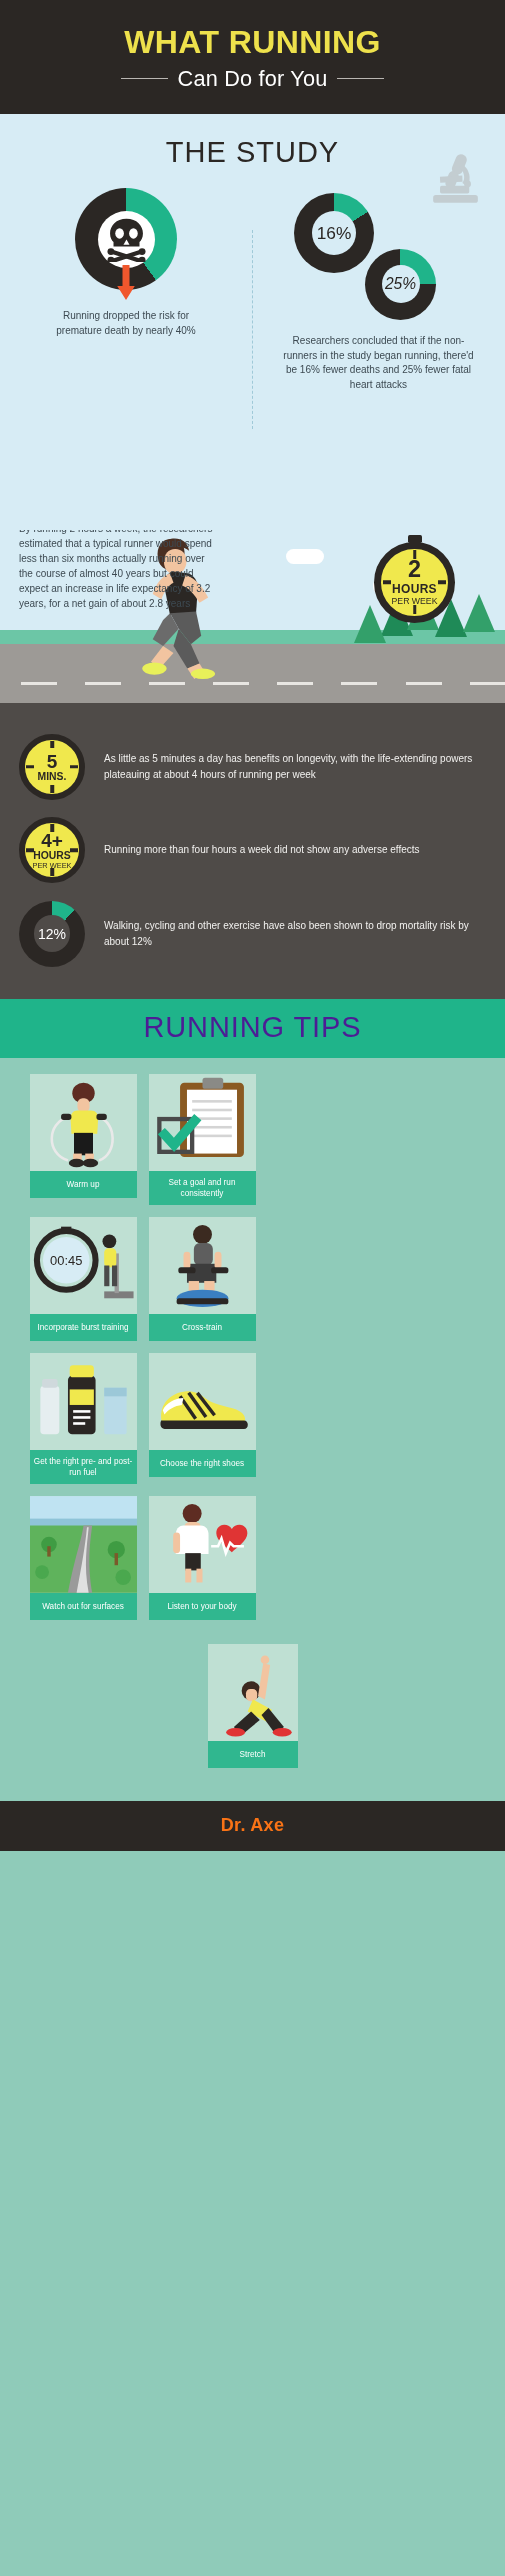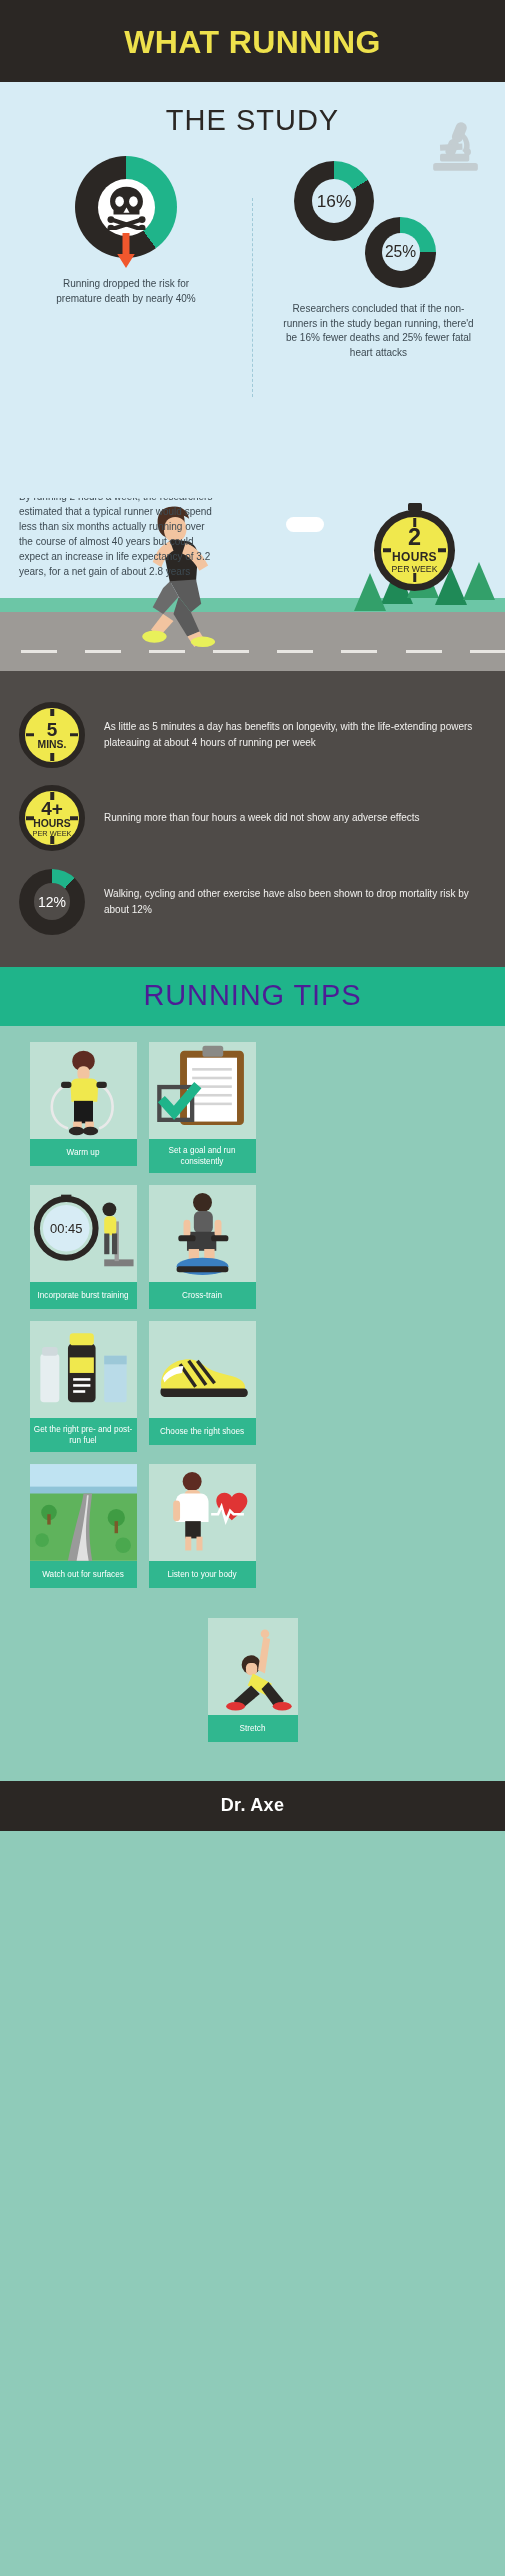--- a/index.html
+++ b/index.html
@@ -161,33 +161,38 @@
   .tip-art {
     height:97px; background:#bfe0d3; position:relative; overflow:hidden;
   }
   .tip-label {
     background:#30b78f; color:#ffffff;
     font-size:8.2px; text-align:center; line-height:1.35;
     padding:6px 3.5px; min-height:27px;
     display:flex; align-items:center; justify-content:center;
   }
   .tip-row { display:flex; gap:12px; margin-bottom:12px; }
-  .tip-card.solo { width:90px; margin:18px auto; }
+  .tip-card.solo { width:90px; margin:12px auto; }
 
   
   .footer {
     background:#2b2724; text-align:center; padding:14px 0 15.6px;
   }
-  .footer .brand { color:#ffffff; font-size:18px; font-weight:bold; letter-spacing:0.3px; }
+  .footer .brand { color:#f97316; font-size:18px; font-weight:bold; letter-spacing:0.3px; }
 </style>
 </head>
 <body>
 
 <div class="header">
   <h1>WHAT RUNNING</h1>
+  <div class="subtitle-row">
+    <span class="sub-rule"></span>
+    <span class="sub">Can Do for You</span>
+    <span class="sub-rule"></span>
+  </div>
 </div>
 
 <div class="study">
   <h2>THE STUDY</h2>
 
   <svg class="microscope" viewBox="0 0 64 70">
     <g fill="#c3cdd1">
       <rect x="30" y="4" width="13" height="24" rx="6" transform="rotate(22 36 16)"></rect>
       <rect x="22" y="24" width="12" height="20" rx="5" transform="rotate(22 28 34)"></rect>
       <path d="M14 30 h26 v7 h-26 z" transform="rotate(-3 27 33)"></path>
@@ -228,21 +233,21 @@
         </svg>
       </div>
       <div class="cap">Running dropped the risk for premature death by nearly 40%</div>
     </div>
 
     <div class="col-right">
       <div style="position:relative;height:139px;">
         <div class="donut" id="donut-16" style="background:conic-gradient(#1fb48a 0deg 58deg, #2b2724 58deg 360deg);">
           <div class="hole">16%</div>
         </div>
-        <div class="donut" id="donut-25" style="background:conic-gradient(#1fb48a 0deg 90deg, #2b2724 90deg 360deg);">
+        <div class="donut" id="donut-25" style="background:conic-gradient(#1fb48a 0deg 90deg, #2b2724 90deg 360deg);font-style:italic;">
           <div class="hole">25%</div>
         </div>
       </div>
       <div class="cap cap-right">Researchers concluded that if the non-runners in the study began running, there'd be 16% fewer deaths and 25% fewer fatal heart attacks</div>
     </div>
   </div>
 </div>
 
 <div class="scene">
   <div class="study-text">By running 2 hours a week, the researchers estimated that a typical runner would spend less than six months actually running over the course of almost 40 years but could expect an increase in life expectancy of 3.2 years, for a net gain of about 2.8 years</div>

